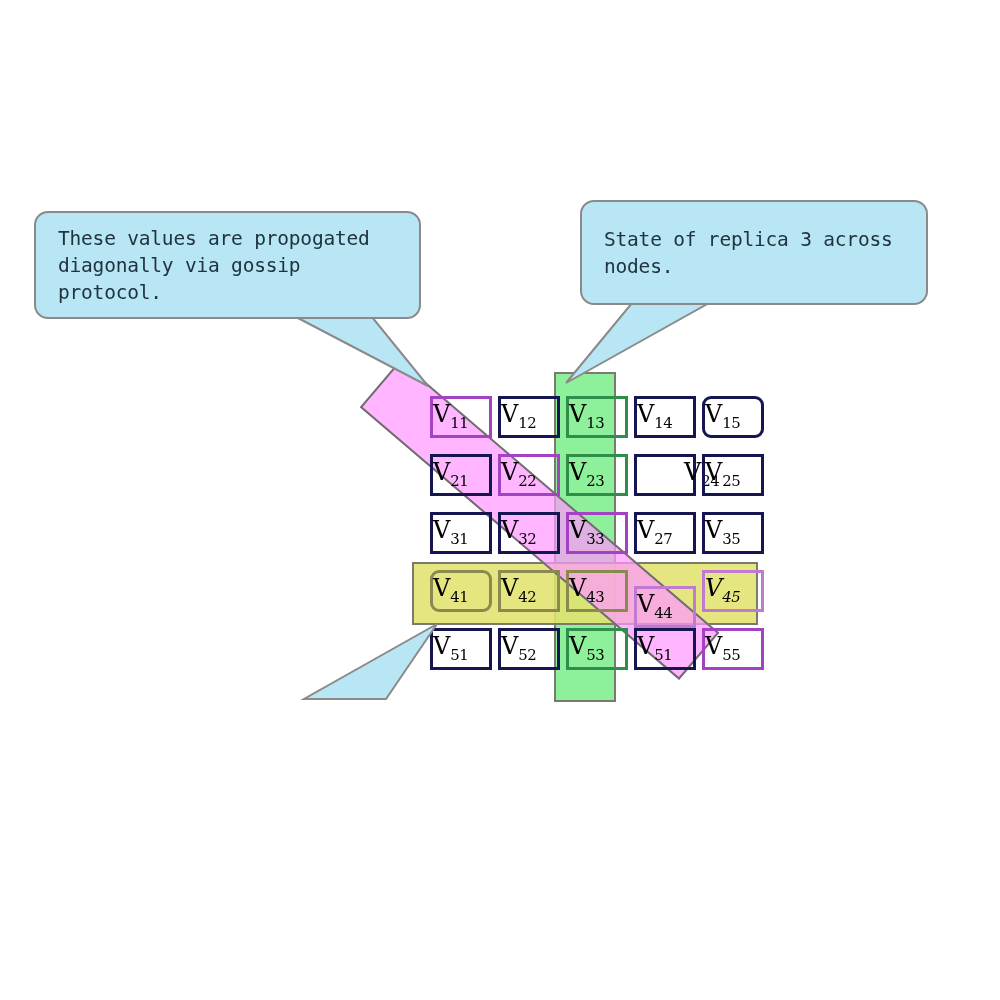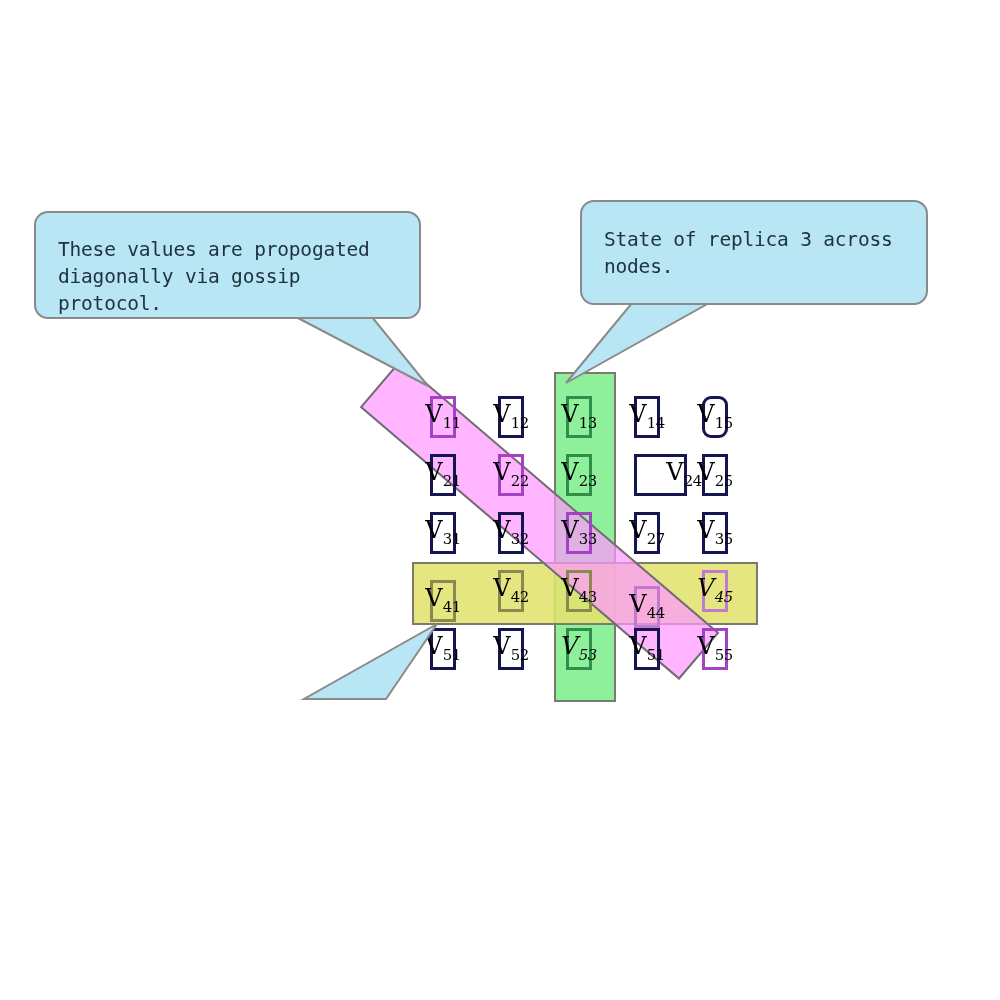--- a/index.html
+++ b/index.html
@@ -23,21 +23,21 @@
     z-index:40;
   }
   .callout .ctext{
     width:100%;
     padding:0 22px;
     font-size:19.5px;
     line-height:27px;
     letter-spacing:-0.2px;
     white-space:pre-line;
   }
-  #callout-gossip{left:34px;  top:211px; width:387px; height:108px;align-items:flex-end;}
+  #callout-gossip{left:34px;  top:211px; width:387px; height:108px;}
   #callout-gossip .ctext{color:#20343f;}
   #callout-replica3{left:580px;top:200px; width:348px; height:105px;}
   #callout-node4{left:44px;   top:700px; width:387px; height:98px;}
 
   .tail-svg{position:absolute;left:0;top:0;width:1000px;height:1000px;
             pointer-events:none;z-index:35;}
 
   
   .band{position:absolute;box-sizing:border-box;}
   #band-col3{
@@ -53,23 +53,23 @@
     background:rgba(255,153,255,0.72);
     border:2px solid #6e6e6e;
     transform-origin:0 0;
     transform:rotate(40.5deg);
     z-index:14;
   }
 
   
   #grid{position:absolute;left:430px;top:396px;z-index:20;}
   .cell{
-    position:absolute;width:26px;height:42px;box-sizing:border-box;
+    position:absolute;width:62px;height:42px;box-sizing:border-box;
     border:3px solid #151552;background:transparent;
-    display:flex;align-items:center;justify-content:center;
+    display:flex;align-items:center;
   }
   .cell .lbl{
     font-family:"DejaVu Serif","Liberation Serif",serif;
     font-size:24px;color:#000000;line-height:1;
     position:relative;top:-1px;white-space:nowrap;
   }
   .cell .lbl sub{font-size:0.62em;letter-spacing:-0.5px;}
 
   
   .cell.in-green{border-color:#2f8f4a;}
@@ -136,21 +136,21 @@
     <div class="cell in-pink" style="left:136px;top:116px;">
         <span class="lbl"><span>V</span><sub>33</sub></span>
       </div>
     <div class="cell" style="left:204px;top:116px;">
         <span class="lbl"><span>V</span><sub>27</sub></span>
       </div>
     <div class="cell" style="left:272px;top:116px;">
         <span class="lbl"><span>V</span><sub>35</sub></span>
       </div>
 
-    <div class="cell in-yellow" style="left:0px;top:184px;">
+    <div class="cell in-yellow" style="left:0px;top:174px;border-radius:9px;">
         <span class="lbl"><span>V</span><sub>41</sub></span>
       </div>
     <div class="cell in-yellow" style="left:68px;top:174px;">
         <span class="lbl"><span>V</span><sub>42</sub></span>
       </div>
     <div class="cell in-greenyellow" style="left:136px;top:174px;">
         <span class="lbl"><span>V</span><sub>43</sub></span>
       </div>
     <div class="cell in-pinkyellow" style="left:204px;top:190px;">
         <span class="lbl"><span>V</span><sub>44</sub></span>
@@ -158,21 +158,21 @@
     <div class="cell in-pinkyellow" style="left:272px;top:174px;font-style:italic;">
         <span class="lbl"><span>V</span><sub>45</sub></span>
       </div>
 
     <div class="cell" style="left:0px;top:232px;">
         <span class="lbl"><span>V</span><sub>51</sub></span>
       </div>
     <div class="cell" style="left:68px;top:232px;">
         <span class="lbl"><span>V</span><sub>52</sub></span>
       </div>
-    <div class="cell in-green" style="left:136px;top:232px;font-style:italic;">
+    <div class="cell in-green" style="left:136px;top:232px;">
         <span class="lbl"><span>V</span><sub>53</sub></span>
       </div>
     <div class="cell" style="left:204px;top:232px;">
         <span class="lbl"><span>V</span><sub>51</sub></span>
       </div>
     <div class="cell in-pink" style="left:272px;top:232px;">
         <span class="lbl"><span>V</span><sub>55</sub></span>
       </div>
 
   </div>

